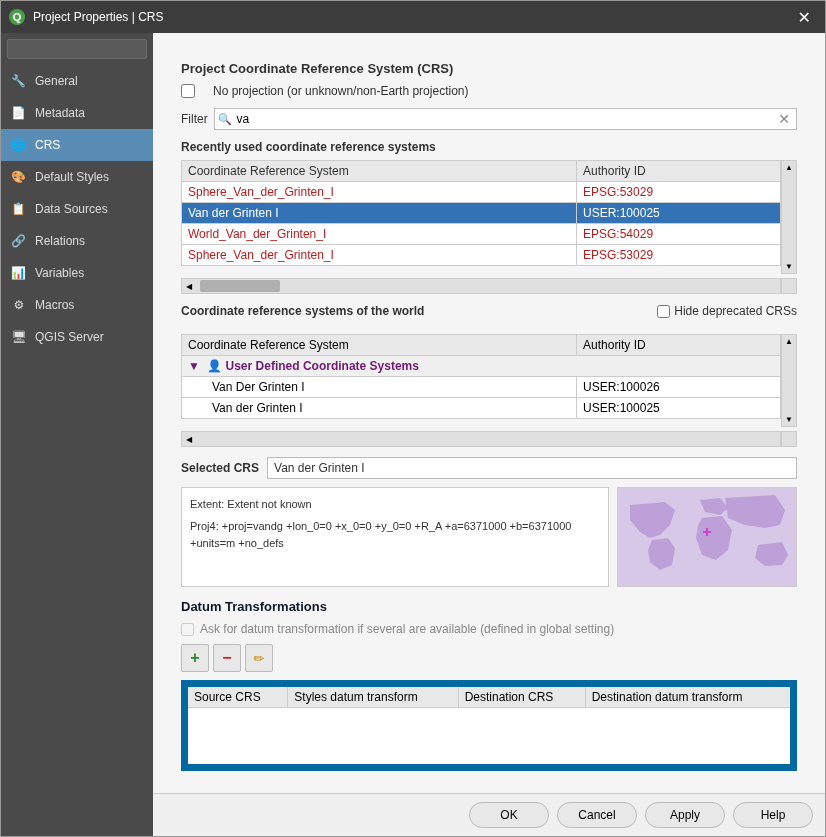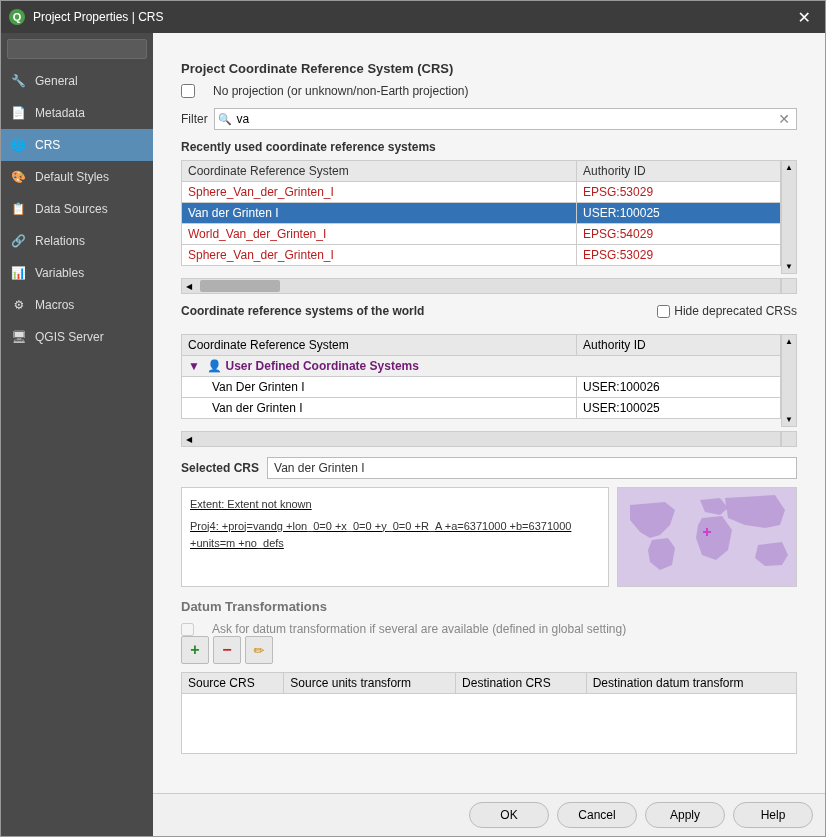--- a/index.html
+++ b/index.html
@@ -57,33 +57,33 @@
     .world-crs-table .group-row td { font-weight: bold; color: #701a75; background: #f0f0f0; }
     .world-crs-table .indent td:first-child { padding-left: 20px; }
     
     .h-scroll { height: 16px; background: #e0e0e0; border: 1px solid #ccc; display: flex; align-items: center; }
     .h-scroll-thumb { height: 12px; width: 80px; background: #b0b0b0; margin-left: 4px; border-radius: 2px; }
     
     .selected-crs-row { display: flex; align-items: center; gap: 8px; margin-bottom: 8px; }
     .selected-crs-label { font-size: 12px; font-weight: bold; color: #333; white-space: nowrap; }
     .selected-crs-value { flex: 1; background: white; border: 1px solid #bbb; padding: 3px 6px; font-size: 12px; color: #333; }
     
-    .crs-info-row { display: flex; gap: 8px; margin-bottom: 12px; text-decoration: underline; }
+    .crs-info-row { display: flex; gap: 8px; margin-bottom: 12px; }
     .crs-text-info { flex: 1; background: white; border: 1px solid #ccc; padding: 8px; font-size: 11px; color: #333; line-height: 1.6; min-height: 80px; }
     .crs-map { width: 180px; height: 100px; background: #d8c8e8; border: 1px solid #ccc; position: relative; display: flex; align-items: center; justify-content: center; overflow: hidden; }
     
     .datum-section { background: #f5f5f5; }
-    .datum-title { font-size: 13px; font-weight: bold; color: #737373; margin-bottom: 8px; }
-    .datum-checkbox-row { display: flex; align-items: center; gap: 18px; }
+    .datum-title { font-size: 13px; font-weight: bold; color: #0f172a; margin-bottom: 8px; }
+    .datum-checkbox-row { display: flex; align-items: center; gap: 6px; margin-bottom: 8px; }
     .datum-checkbox-label { font-size: 12px; color: #888; }
     
     .datum-buttons { display: flex; gap: 4px; margin-bottom: 8px; }
     .datum-btn { width: 28px; height: 28px; border: 1px solid #bbb; background: #e8e8e8; cursor: pointer; display: flex; align-items: center; justify-content: center; font-size: 14px; border-radius: 2px; }
     
-    .datum-table { width: 100%; border-collapse: collapse; background: white; border: 1px solid #0369a1; min-height: 80px; }
+    .datum-table { width: 100%; border-collapse: collapse; background: white; border: 7px solid #0369a1; min-height: 80px; }
     .datum-table th { background: #e8e8e8; border: 1px solid #ccc; padding: 3px 6px; text-align: left; font-size: 12px; font-weight: normal; }
     .datum-table td { border: 1px solid #ccc; padding: 3px 6px; font-size: 12px; }
     
     
     .footer { background: #f0f0f0; border-top: 1px solid #ccc; padding: 8px 12px; display: flex; justify-content: flex-end; gap: 8px; }
     .footer-btn { min-width: 80px; padding: 5px 16px; border: 1px solid #bbb; background: #e8e8e8; cursor: pointer; font-size: 12px; border-radius: 13px; }
     .table-container { flex: 1; overflow: hidden; }
     
     
     .map-svg { width: 175px; height: 95px; }
@@ -312,21 +312,21 @@
             </button>
             <button class="datum-btn">
               <span style="color:#cc8800;font-size:13px;">✏</span>
             </button>
           </div>
 
           <table class="datum-table">
             <thead>
               <tr>
                 <th>Source CRS</th>
-                <th>Source units transform</th>
+                <th>Styles datum transform</th>
                 <th>Destination CRS</th>
                 <th>Destination datum transform</th>
               </tr>
             </thead>
             <tbody>
               <tr>
                 <td colspan="4" style="height:60px;"></td>
               </tr>
             </tbody>
           </table>

